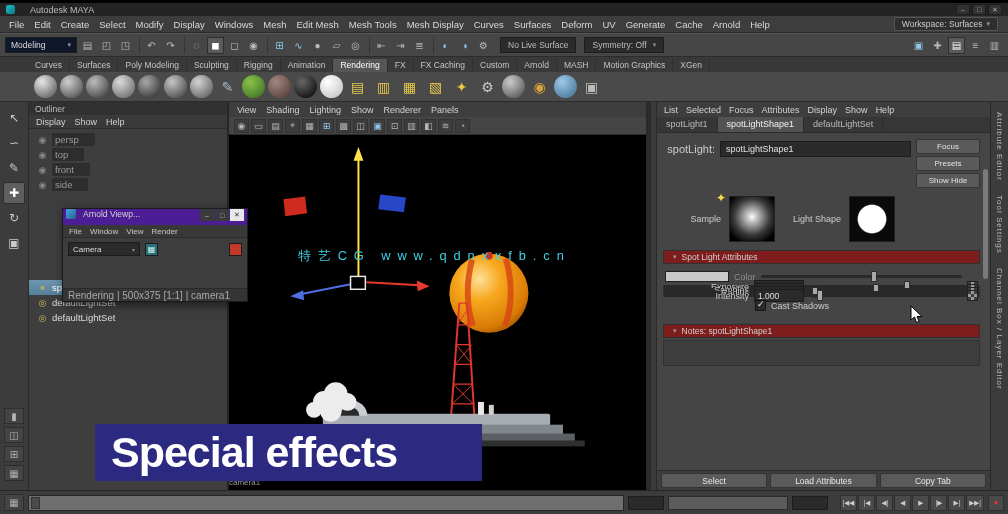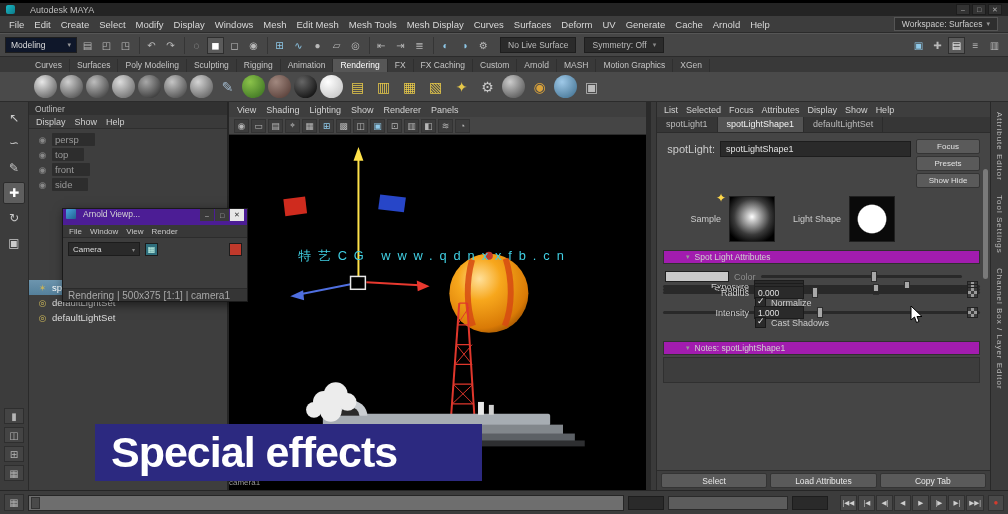--- a/index.html
+++ b/index.html
@@ -93,21 +93,21 @@
   .nlabel{width:52px;text-align:right;font-size:11px;color:#ccc}
   .nfield{flex:1;height:16px;background:#2a2a2a;border:1px solid #1d1d1d;font-size:9px;color:#e2e2e2;padding:2px 5px}
   .ae-btn-col{width:64px;display:flex;flex-direction:column;gap:2px}
   .ae-sbtn{height:15px;background:#5a5a5a;border:1px solid #343434;border-radius:2px;font-size:8px;color:#e2e2e2;display:grid;place-items:center}
   .thumbs{display:flex;align-items:center;margin-top:8px;gap:8px}
   .tlabel{font-size:9px;color:#ccc;width:58px;text-align:right}
   .thumb{width:46px;height:46px;border:1px solid #202020;position:relative}
   .thumb.sample{background:radial-gradient(circle at 50% 45%,#fff 0,#cfcfcf 12%,#3a3a3a 55%,#000 85%)}
   .thumb.shape{background:radial-gradient(circle at 50% 50%,#fff 0 44%,#0a0a0a 48%)}
   .star{position:absolute;left:-14px;top:-6px;color:#ffd84a;font-size:12px}
-  .ae-section{margin-top:8px;height:14px;background:#a21caf;border:1px solid #303030;font-size:8.5px;color:#d0d0d0;display:flex;align-items:center;gap:5px;padding-left:22px}
+  .ae-section{margin-top:8px;height:14px;background:#7f1d1d;border:1px solid #303030;font-size:8.5px;color:#d0d0d0;display:flex;align-items:center;gap:5px;padding-left:9px}
   .ae-section::before{content:"▾";font-size:7px;color:#999}
   .ae-rows{margin-top:4px}
   .ae-row{display:flex;align-items:center;height:17px;gap:5px;padding-right:2px}
   .rlabel{width:86px;text-align:right;font-size:9px;color:#ccc;white-space:nowrap}
   .swatch{display:none;width:64px;height:11px;background:#c9c9c9;border:1px solid #1f1f1f}
   .chk{display:none;width:11px;height:11px;background:#2a2a2a;border:1px solid #181818;position:relative}
   .ae-row.checked .chk::after{content:"\2713";position:absolute;left:1px;top:-2px;font-size:9px;color:#eee}
   .val{width:50px;height:13px;background:#2a2a2a;border:1px solid #1c1c1c;font-size:8.5px;color:#e0e0e0;padding:1px 3px}
   .slider{flex:1;height:3px;background:#292929;border-radius:2px;position:relative}
   .handle{position:absolute;left:var(--pos,10%);top:-4px;width:6px;height:11px;background:#a8a8a8;border:1px solid #2e2e2e}
@@ -518,26 +518,20 @@
           <div class="ae-row slider" style="--pos: 2%;">
 
           <span class="rlabel">Radius</span>
 
           <span class="val">0.000</span>
           <span class="slider">
               <span class="handle"></span>
             </span>
           <span class="map"></span>
         </div>
-          <div class="ae-row checked check">
-
-          <span class="rlabel">Normalize</span>
-          <span class="chk"></span>
-
-        </div>
           <div class="ae-row slider" style="--pos: 5%;">
 
           <span class="rlabel">Intensity</span>
 
           <span class="val">1.000</span>
           <span class="slider">
               <span class="handle"></span>
             </span>
           <span class="map"></span>
         </div>

